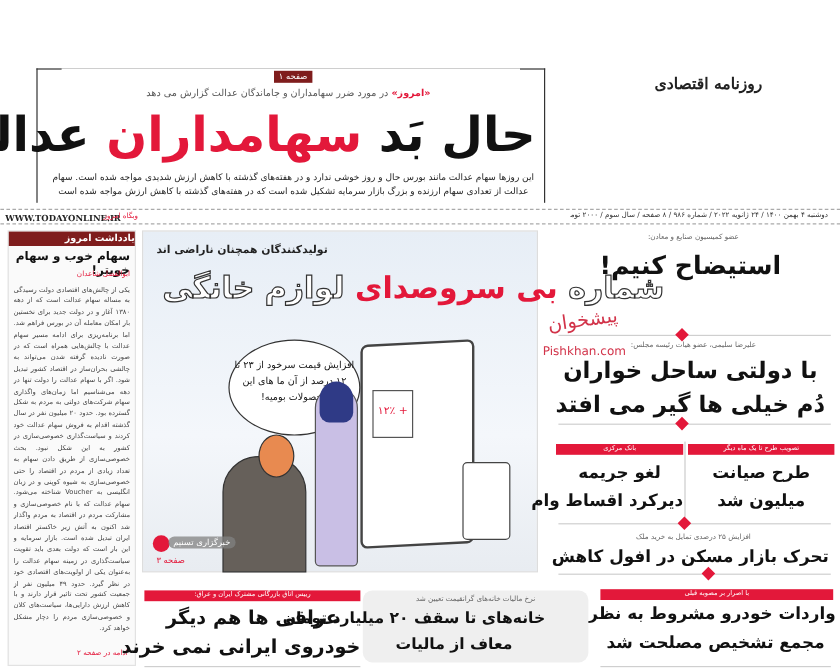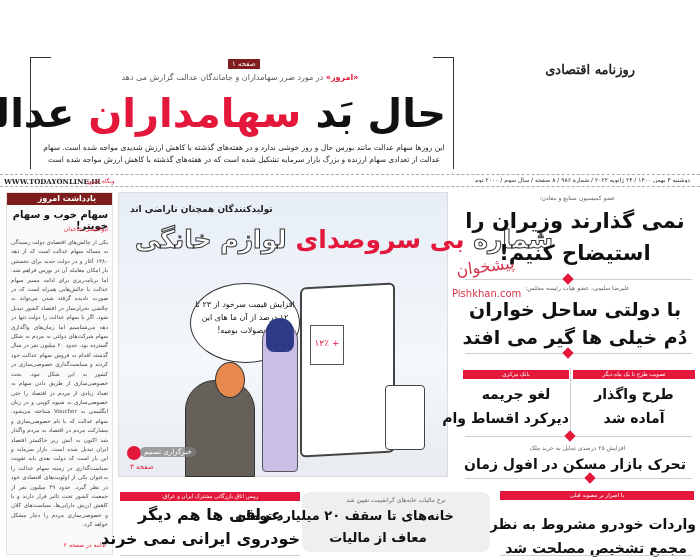--- a/index.html
+++ b/index.html
@@ -24,21 +24,21 @@
   #headline-lede { left: 38px; top: 142px; width: 412px; text-align: center; font-size: 7.5px; line-height: 12px; color: #222; }
 
   .dash { border-top: 1px dashed #aaa; }
   #rule-top { left: 0; right: 0; top: 174px; }
   #rule-bottom { left: 0; right: 0; top: 186px; }
   #site-url { left: 4px; top: 177px; font-family: "DejaVu Serif", serif; font-size: 7px; font-weight: bold; color: #222; direction: ltr; white-space: nowrap; }
   #site-label { left: 86px; top: 177px; font-size: 6px; color: #e3183a; }
 
   
   #note-col { left: 6px; top: 192px; width: 107px; height: 363px; background: #fafafa; border: 1px solid #e2e2e2; }
-  #note-header { right: 0; left: 0; top: 0; height: 12px; font-size: 8px; font-weight: bold; padding-right: 16px; line-height: 12px; }
+  #note-header { right: 0; left: 0; top: 0; height: 12px; font-size: 8px; font-weight: bold; padding-right: 0; line-height: 12px; }
   #note-title { right: 4px; top: 16px; font-size: 10px; font-weight: bold; }
   #note-author { right: 4px; top: 32px; font-size: 6px; color: #e3183a; }
   #note-body { right: 4px; left: 4px; top: 45px; height: 300px; font-size: 5.6px; line-height: 9.4px; color: #444; text-align: justify; overflow: hidden; }
   #note-continue { right: 6px; top: 348px; font-size: 6px; color: #e3183a; }
 
   
   #cartoon { left: 118px; top: 192px; width: 330px; height: 285px; background: linear-gradient(#e7eef6, #f4f7fb 60%, #e8ecf1); border: 1px solid #ddd; overflow: hidden; }
   #cartoon-kicker { left: 130px; top: 204px; font-size: 9px; font-weight: bold; color: #222; }
   #cartoon-title { left: 135px; top: 225px; font-size: 25px; font-weight: bold; white-space: nowrap; color: #fff; -webkit-text-stroke: 1px #333; }
   #cartoon-title .hl { color: #e3183a; -webkit-text-stroke: 0; }
@@ -76,21 +76,21 @@
   #r3b-bar { left: 463px; top: 370px; width: 106px; }
   #r3b-title { left: 463px; top: 382px; width: 106px; font-size: 14px; line-height: 24px; }
   #r-vsep { left: 570px; top: 368px; height: 66px; border-left: 1px solid #ccc; }
   #r-rule3 { left: 465px; right: 8px; top: 436px; }
   #r-dm3 { left: 566px; top: 432px; }
   #r4-kicker { left: 460px; top: 444px; width: 235px; }
   #r4-title { left: 455px; top: 453px; width: 240px; font-size: 14px; line-height: 22px; }
   #r-rule4 { left: 465px; right: 8px; top: 478px; }
   #r-dm4 { left: 586px; top: 474px; }
   #r5-bar { left: 500px; top: 491px; width: 194px; }
-  #r5-title { left: 496px; top: 500px; width: 200px; font-size: 14px; line-height: 24px; margin-top: 12px; }
+  #r5-title { left: 496px; top: 500px; width: 200px; font-size: 14px; line-height: 24px; }
   #r-rule5 { left: 500px; right: 8px; top: 555px; }
 
   
   #tax-box { left: 302px; top: 492px; width: 188px; height: 60px; background: #efefef; border-radius: 8px; }
   #tax-kicker { left: 302px; top: 496px; width: 188px; }
   #tax-title { left: 302px; top: 505px; width: 152px; font-size: 13px; line-height: 22px; }
 
   
   #iraq-bar { left: 120px; top: 492px; width: 180px; }
   #iraq-title { left: 120px; top: 503px; width: 180px; font-size: 16px; line-height: 24px; text-align: center; }
@@ -145,52 +145,51 @@
 <div id="woman" class="abs"></div>
 <div id="woman-head" class="abs"></div>
 <div id="man" class="abs"></div>
 <div id="man-head" class="abs"></div>
 <div id="source-logo" class="abs"></div>
 <div id="source-badge" class="abs">خبرگزاری تسنیم</div>
 <div id="cartoon-page" class="abs">صفحه ۳</div>
 
 <div id="r1-kicker" class="abs kicker-s">عضو کمیسیون صنایع و معادن:</div>
 <div id="r1-title" class="abs h-big">
-  <div>نمی گذارند وزیران را</div>
   <div>استیضاح کنیم!</div>
 </div>
 <div id="watermark-fa" class="abs">پیشخوان</div>
 <div id="watermark-en" class="abs">Pishkhan.com</div>
 <div id="r-rule1" class="abs rule"></div>
 <div id="r-dm1" class="abs diamond"></div>
 
 <div id="r2-kicker" class="abs kicker-s">علیرضا سلیمی، عضو هیات رئیسه مجلس:</div>
 <div id="r2-title" class="abs h-big">
   <div>با دولتی ساحل خواران</div>
   <div>دُم خیلی ها گیر می افتد</div>
 </div>
 <div id="r-rule2" class="abs rule"></div>
 <div id="r-dm2" class="abs diamond"></div>
 
 <div id="r3a-bar" class="abs red-bar">تصویب طرح تا یک ماه دیگر</div>
 <div id="r3a-title" class="abs h-big">
-  <div>طرح واگذار</div>
-  <div>آماده شد</div>
+  <div>طرح صیانت</div>
+  <div>میلیون شد</div>
 </div>
 <div id="r-vsep" class="abs"></div>
 <div id="r3b-bar" class="abs red-bar">بانک مرکزی</div>
 <div id="r3b-title" class="abs h-big">
   <div>لغو جریمه</div>
   <div>دیرکرد اقساط وام</div>
 </div>
 <div id="r-rule3" class="abs rule"></div>
 <div id="r-dm3" class="abs diamond"></div>
 
 <div id="r4-kicker" class="abs kicker-s">افزایش ۲۵ درصدی تمایل به خرید ملک</div>
-<div id="r4-title" class="abs h-big">تحرک بازار مسکن در افول زمان</div>
+<div id="r4-title" class="abs h-big">تحرک بازار مسکن در افول کاهش</div>
 <div id="r-rule4" class="abs rule"></div>
 <div id="r-dm4" class="abs diamond"></div>
 
 <div id="r5-bar" class="abs red-bar">با اصرار بر مصوبه قبلی</div>
 <div id="r5-title" class="abs h-big">
   <div>واردات خودرو مشروط به نظر</div>
   <div>مجمع تشخیص مصلحت شد</div>
 </div>
 <div id="r-rule5" class="abs rule"></div>
 

